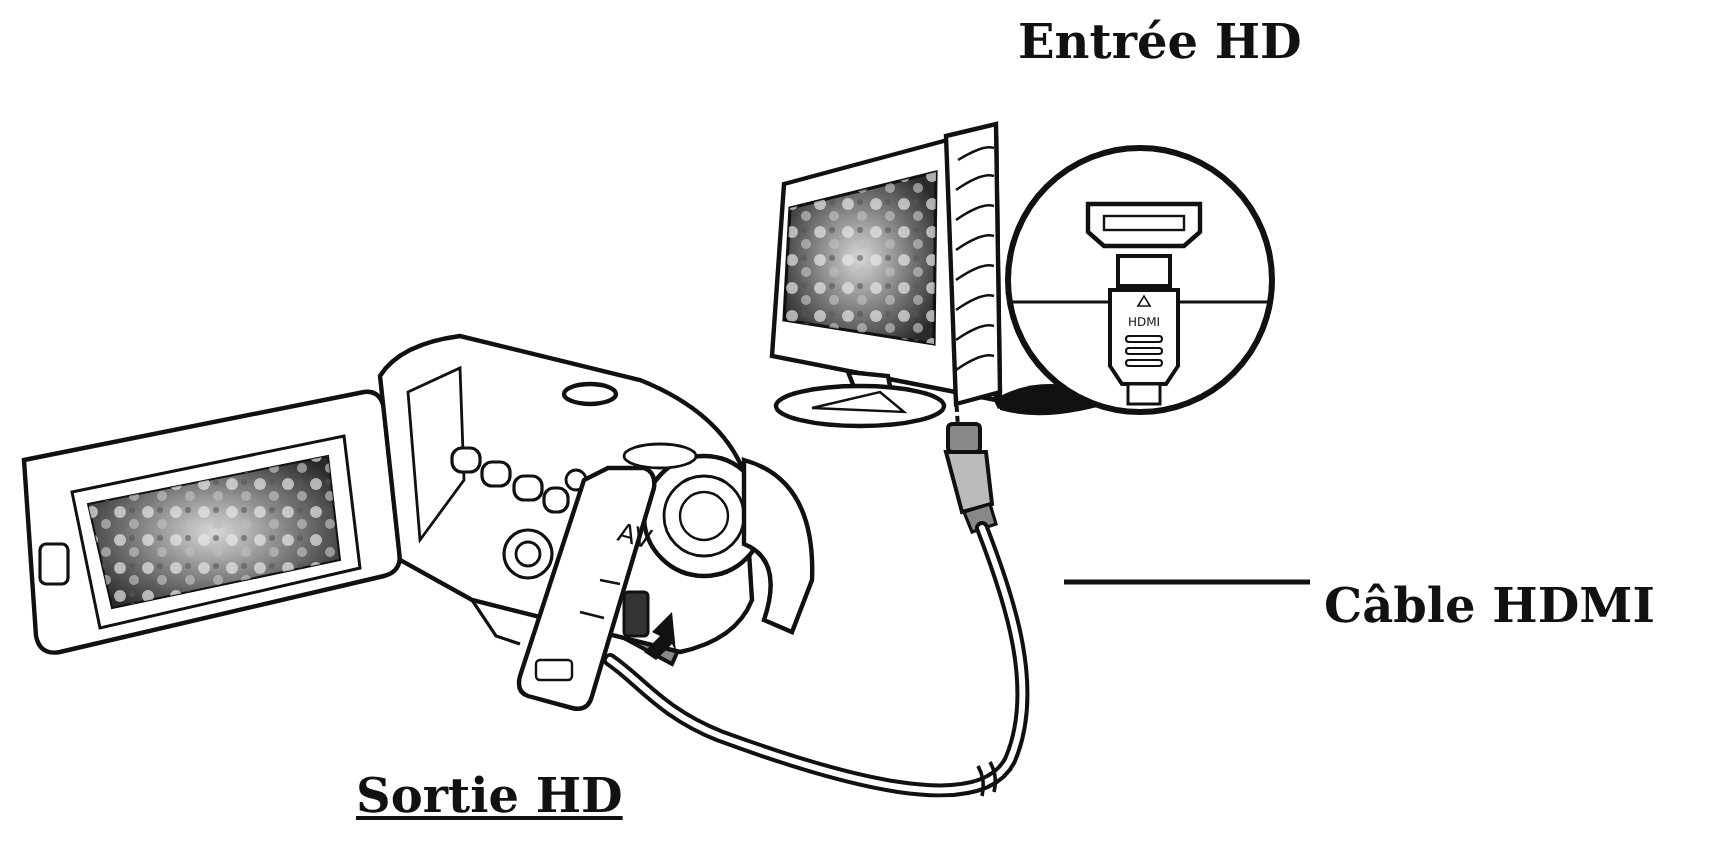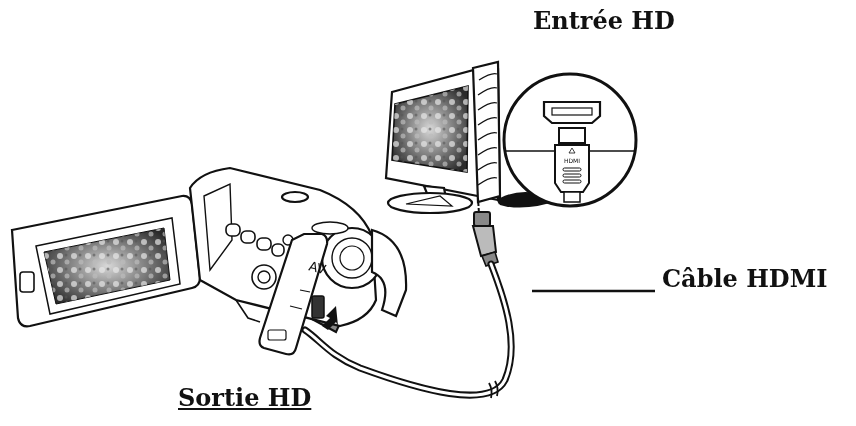--- a/index.html
+++ b/index.html
@@ -1,19 +1,19 @@
 <!DOCTYPE html>
 <html><head>
 <meta charset="utf-8">
 <style>
   html, body { margin:0; padding:0; background:#ffffff; }
   body { width:856px; height:426px; position:relative; overflow:hidden; font-family:"DejaVu Serif", "Liberation Serif", serif; }
   .label { position:absolute; font-weight:bold; color:#111; font-size:24px; white-space:nowrap; }
-  #lbl-in { left:509px; top:6px;margin-left:24px; }
-  #lbl-cable { left:662px; top:264px; }
+  #lbl-in { left:509px; top:6px; }
+  #lbl-cable { left:662px; top:288px; }
   #lbl-out { left:178px; top:383px;text-decoration:underline; }
   svg.art { position:absolute; left:0; top:0; }
 </style>
 </head>
 <body>
 
 <svg class="art" width="856" height="426" viewBox="0 0 856 426">
   <defs>
     <radialGradient id="flowers" cx="50%" cy="50%" r="60%">
       <stop offset="0%" stop-color="#d8d8d8"></stop>

